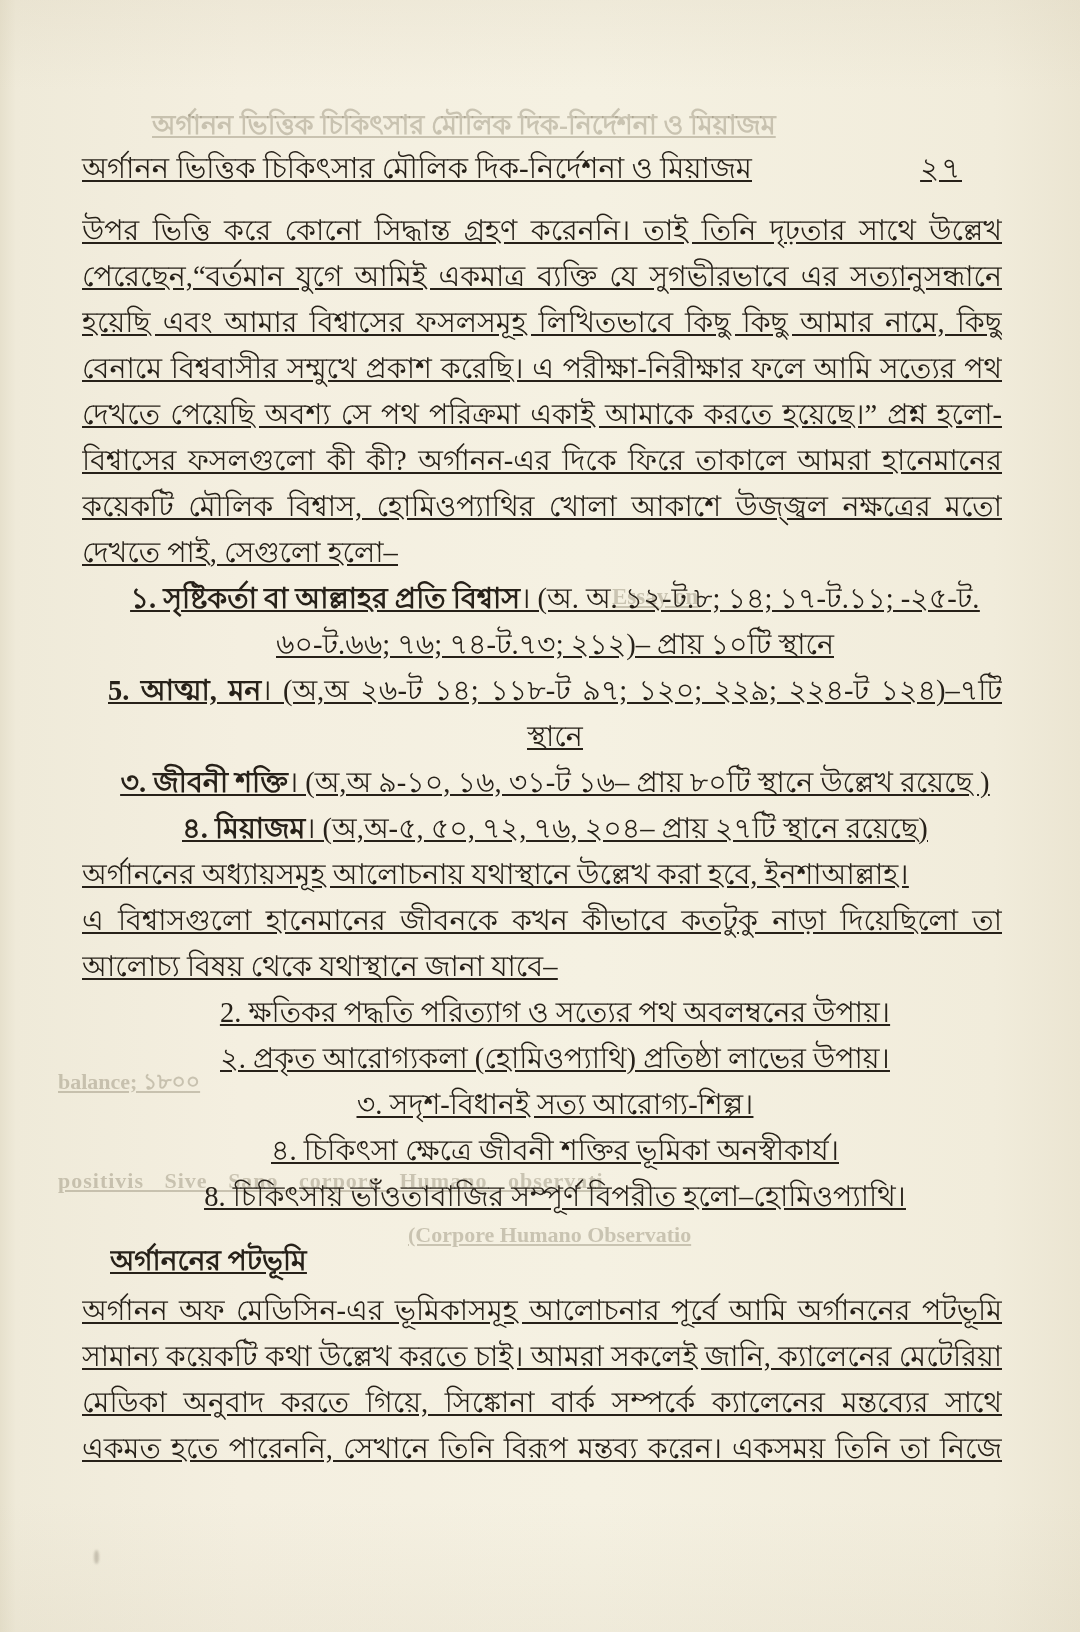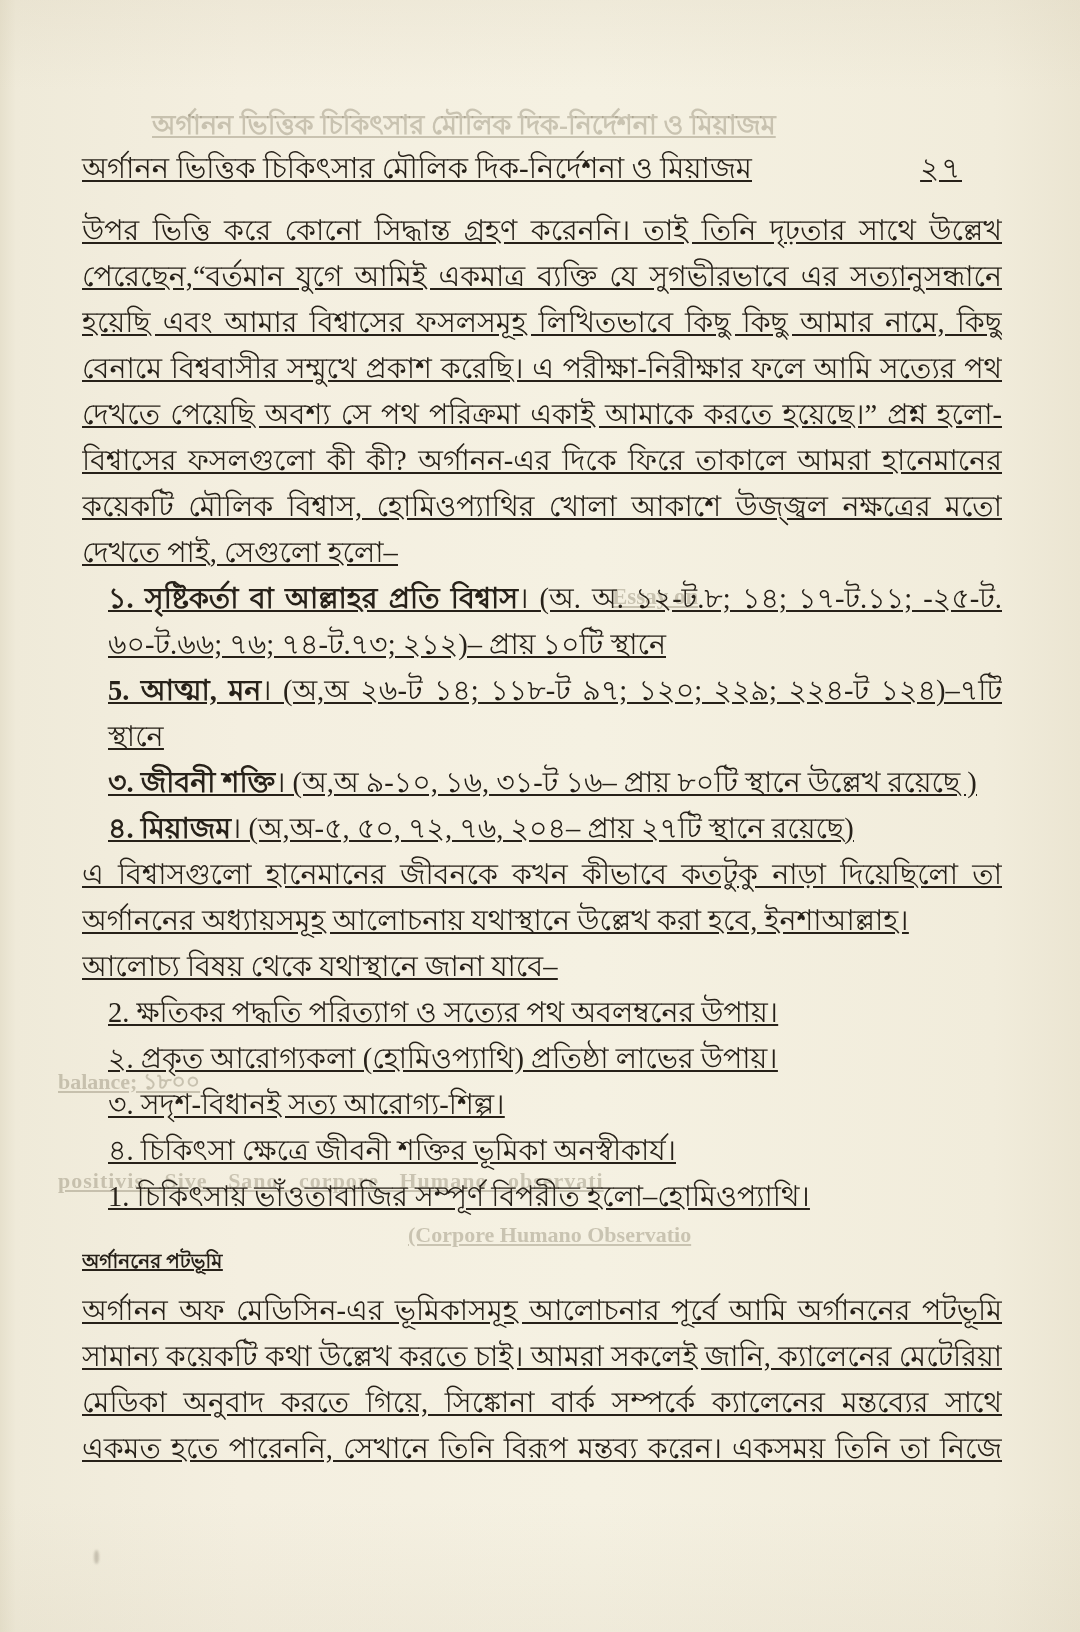--- a/index.html
+++ b/index.html
@@ -39,24 +39,24 @@
     font-size:29px; line-height:44px;
   }
   .page-number { margin-right:40px; letter-spacing:2px;margin-left:7px; }
 
   #content { position:absolute; left:82px; top:208px; width:920px; }
   .tline {
     height:46px; line-height:46px; font-size:28.5px;
     overflow:hidden; white-space:normal;
   }
   .just { text-align:justify; text-align-last:justify; }
-  .ind  { padding-left:26px; }
+  .ind  { padding-left:26px;text-align:center; }
   .b    { font-weight:bold; }
   .section-heading { margin-top:14px; }
-  .section-heading .tline { height:54px; line-height:54px; font-size:20px; }
+  .section-heading .tline { height:54px; line-height:54px; font-size:28px;margin-left:28px; }
 </style>
 </head>
 <body>
 
 <div class="paper">
   <div class="ghost-layer" id="ghost-layer">
       <span class="ghost" style="left: 152px; top: 104px; font-size: 27px;">অর্গানন ভিত্তিক চিকিৎসার মৌলিক দিক-নির্দেশনা ও মিয়াজম</span>
       <span class="ghost" style="left: 612px; top: 584px; font-size: 23px;">Essay on</span>
       <span class="ghost" style="left: 58px; top: 1064px; font-size: 22px;">balance; ১৮০০</span>
       <span class="ghost wide" style="left: 58px; top: 1168px; font-size: 22px;">positivis Sive Sano corpore Humano observati</span>
@@ -83,32 +83,32 @@
     </div>
     <div class="block belief-list">
       <div class="tline just ind"><span class="b">১. সৃষ্টিকর্তা বা আল্লাহর প্রতি বিশ্বাস</span>। (অ. অ. ১২-ট.৮; ১৪; ১৭-ট.১১; -২৫-ট. ১৩;</div>
       <div class="tline ind">৬০-ট.৬৬; ৭৬; ৭৪-ট.৭৩; ২১২)– প্রায় ১০টি স্থানে</div>
       <div class="tline just ind"><span class="b">5. আত্মা, মন</span>। (অ,অ ২৬-ট ১৪; ১১৮-ট ৯৭;  ১২০; ২২৯; ২২৪-ট ১২৪)–৭টি</div>
       <div class="tline ind">স্থানে</div>
       <div class="tline ind"><span class="b">৩. জীবনী শক্তি</span>। (অ,অ ৯-১০, ১৬, ৩১-ট ১৬– প্রায় ৮০টি স্থানে উল্লেখ রয়েছে )</div>
       <div class="tline ind"><span class="b">৪. মিয়াজম</span>। (অ,অ-৫, ৫০, ৭২, ৭৬, ২০৪– প্রায় ২৭টি স্থানে রয়েছে)</div>
     </div>
     <div class="block transition-paragraph">
+      <div class="tline">অর্গাননের অধ্যায়সমূহ আলোচনায় যথাস্থানে উল্লেখ করা হবে, ইনশাআল্লাহ।</div>
       <div class="tline just">এ বিশ্বাসগুলো হানেমানের জীবনকে কখন কীভাবে কতটুকু নাড়া দিয়েছিলো তা</div>
-      <div class="tline">অর্গাননের অধ্যায়সমূহ আলোচনায় যথাস্থানে উল্লেখ করা হবে, ইনশাআল্লাহ।</div>
     </div>
     <div class="block topics-intro">
       <div class="tline">আলোচ্য বিষয় থেকে যথাস্থানে জানা যাবে–</div>
     </div>
     <div class="block topics-list">
       <div class="tline ind">2. ক্ষতিকর পদ্ধতি পরিত্যাগ ও সত্যের পথ অবলম্বনের উপায়।</div>
       <div class="tline ind">২. প্রকৃত আরোগ্যকলা (হোমিওপ্যাথি) প্রতিষ্ঠা লাভের উপায়।</div>
       <div class="tline ind">৩. সদৃশ-বিধানই সত্য আরোগ্য-শিল্প।</div>
       <div class="tline ind">৪. চিকিৎসা ক্ষেত্রে জীবনী শক্তির ভূমিকা অনস্বীকার্য।</div>
-      <div class="tline ind">1. চিকিৎসায় ভাঁওতাবাজির সম্পূর্ণ বিপরীত হলো–হোমিওপ্যাথি।</div>
+      <div class="tline ind">8. চিকিৎসায় ভাঁওতাবাজির সম্পূর্ণ বিপরীত হলো–হোমিওপ্যাথি।</div>
     </div>
     <div class="block section-heading">
       <div class="tline"><span class="b">অর্গাননের পটভূমি</span></div>
     </div>
     <div class="block background-paragraph">
       <div class="tline just">অর্গানন অফ মেডিসিন-এর ভূমিকাসমূহ আলোচনার পূর্বে আমি অর্গাননের পটভূমি নিয়ে</div>
       <div class="tline just">সামান্য কয়েকটি কথা উল্লেখ করতে চাই। আমরা সকলেই জানি, ক্যালেনের মেটেরিয়া</div>
       <div class="tline just">মেডিকা অনুবাদ করতে গিয়ে, সিঙ্কোনা বার্ক সম্পর্কে ক্যালেনের মন্তব্যের সাথে হানেমান</div>
       <div class="tline just">একমত হতে পারেননি, সেখানে তিনি বিরূপ মন্তব্য করেন। একসময় তিনি তা নিজে</div>
     </div>

